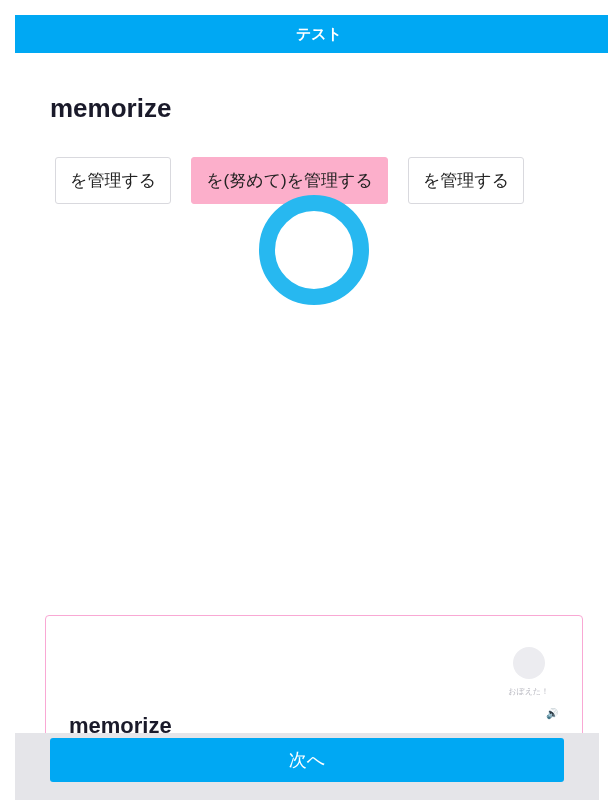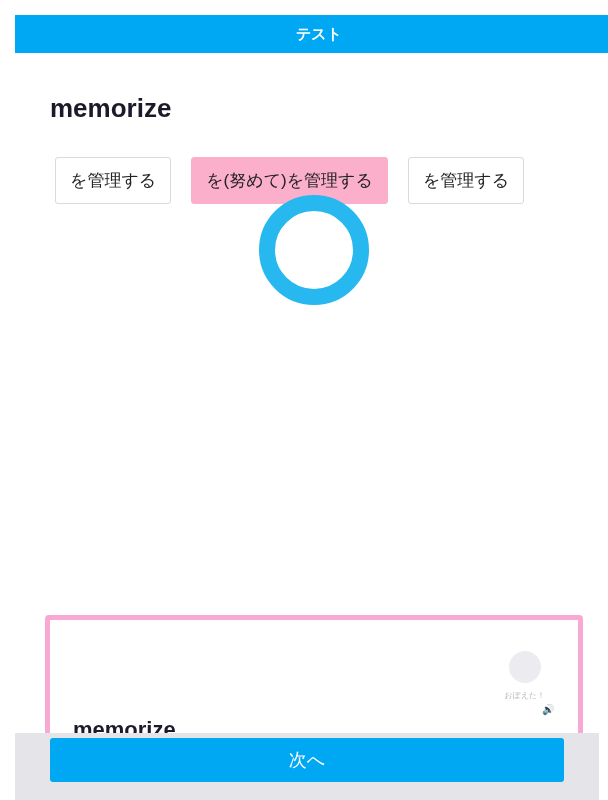--- a/index.html
+++ b/index.html
@@ -58,21 +58,21 @@
       border-radius: 50%;
       pointer-events: none;
     }
 
     .card {
       position: absolute;
       left: 30px;
       right: 30px;
       top: 600px;
       height: 128px;
-      border: 5px solid #f9a8d4;
+      border: 1px solid #f9a8d4;
       border-radius: 4px;
       padding: 16px 18px 10px 18px;
       background: #ffffff;
     }
     .card-top {
       display: flex;
       justify-content: flex-end;
       align-items: center;
       gap: 6px;
     }

